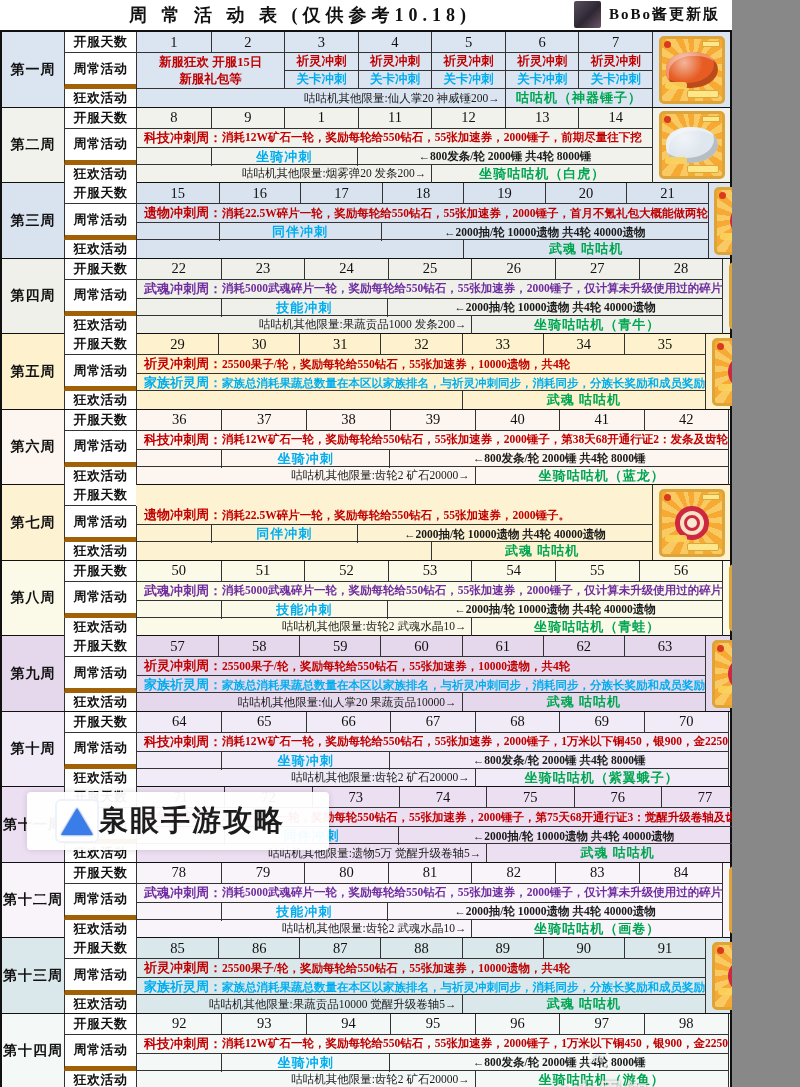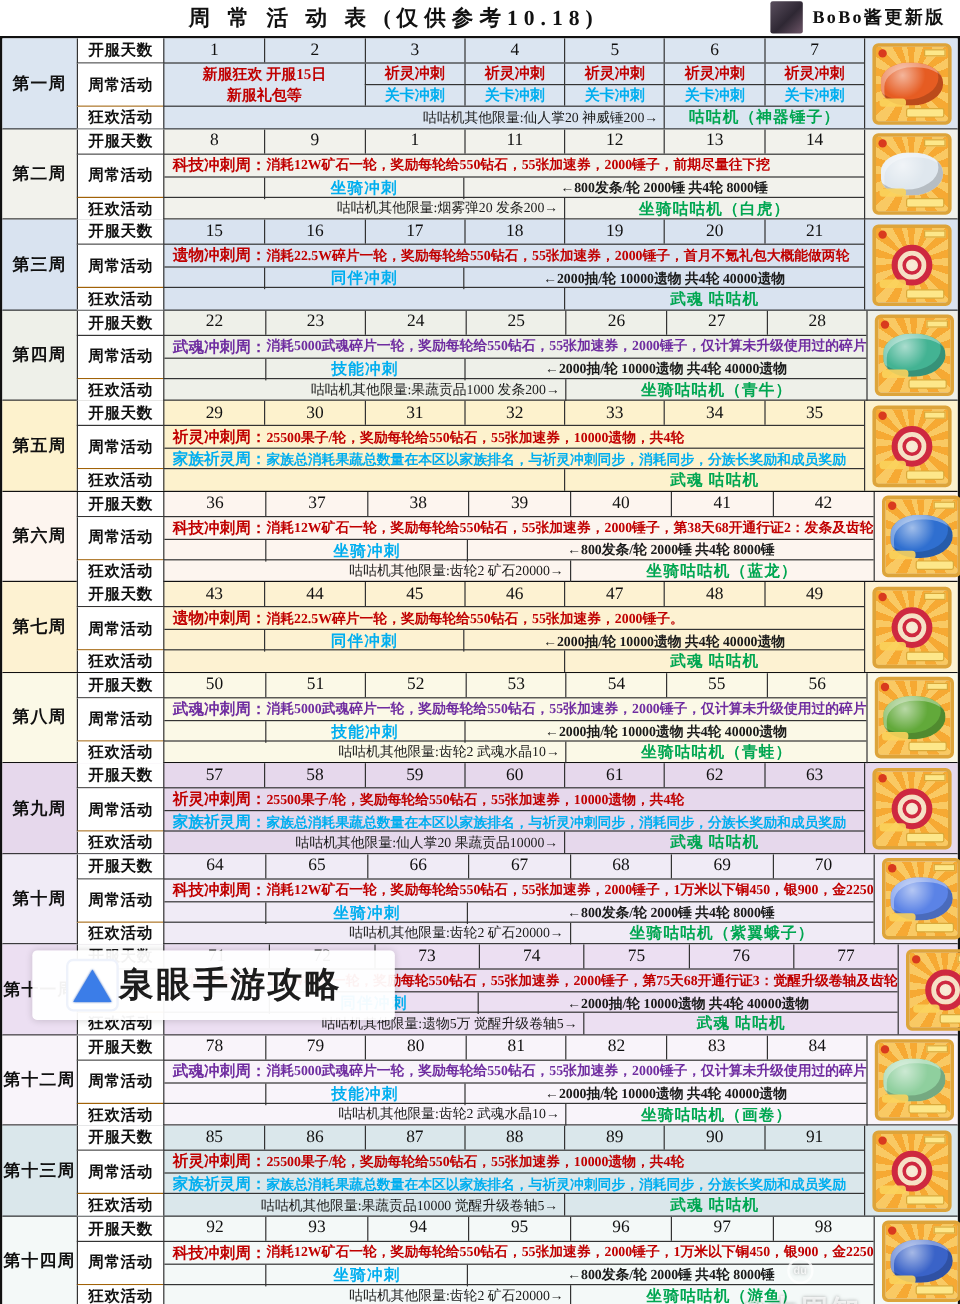--- a/index.html
+++ b/index.html
@@ -1,36 +1,36 @@
 <!DOCTYPE html>
 <html><head>
 <meta charset="utf-8">
 <style>
   html,body{margin:0;padding:0;background:#888;}
   *{box-sizing:border-box;}
-  #page{position:relative;width:800px;height:1087px;background:#fff;overflow:hidden;
+  #page{position:relative;width:732px;height:1087px;background:#fff;overflow:hidden;
         font-family:"Liberation Serif","DejaVu Serif",serif;color:#111;}
   
   #header{position:relative;height:30px;background:#fff;}
   #title{position:absolute;left:41%;top:50%;transform:translate(-50%,-50%);
          font-size:18px;font-weight:bold;letter-spacing:5px;white-space:nowrap;}
   #hright{position:absolute;right:12px;top:1px;display:flex;align-items:center;gap:8px;}
   #avatar{width:27px;height:27px;background:linear-gradient(135deg,#5a4f5e 0%,#2e2733 55%,#6e5668 100%);
           border-radius:2px;flex:0 0 auto;}
   #subtitle{font-size:15px;font-weight:bold;letter-spacing:2px;white-space:nowrap;}
   
   #tbl{border-top:2px solid #111;border-left:2px solid #111;border-right:2px solid #111;}
   .band{display:grid;grid-template-columns:62px 72px 1fr 78px;grid-template-rows:21px 36px auto;
         height:75.5px;background:var(--bg,#fff);border-bottom:1.6px solid #111;}
   .wk{grid-column:1;grid-row:1/4;display:flex;align-items:center;justify-content:center;
       font-weight:bold;font-size:14px;letter-spacing:1px;}
   .rl{grid-column:2;background:#fff;display:flex;align-items:center;justify-content:center;
       font-weight:bold;font-size:13px;border-left:1px solid #333;letter-spacing:.5px;white-space:nowrap;}
   .r1{grid-row:1;border-bottom:1px solid #333;}
-  .r2{grid-row:2;border-bottom:1px solid #a16207;}
+  .r2{grid-row:2;border-bottom:5px solid #a16207;}
   .r3{grid-row:3;}
   .content{grid-column:3;border-left:1px solid #333;}
   .row1{grid-row:1;border-bottom:1px solid #333;}
   .row2{grid-row:2;border-bottom:1px solid #333;}
   .row3{grid-row:3;}
   .days{display:grid;grid-template-columns:repeat(7,1fr);}
   .day{display:flex;align-items:center;justify-content:center;font-size:14.5px;}
   .day + .day{border-left:1px solid #333;}
   
   .weekly{display:flex;flex-direction:column;}
@@ -346,29 +346,20 @@
             <div class="tagTR"></div>
             <div class="art-blob" style="background: radial-gradient(circle at 35% 30%, rgba(255, 255, 255, 0.55), rgba(255, 255, 255, 0) 45%), rgb(47, 111, 208);"></div>
             <div class="tagBL"></div>
             <div class="tagB"></div>
           </div>
         </div>
       </div>
       <div class="band" style="--bg: #fdf2d2;">
         <div class="wk">第七周</div>
         <div class="rl r1">开服天数</div>
-        <div class="content row1 days">
-          <div class="day">43</div>
-          <div class="day">44</div>
-          <div class="day">45</div>
-          <div class="day">46</div>
-          <div class="day">47</div>
-          <div class="day">48</div>
-          <div class="day">49</div>
-        </div>
         <div class="rl r2">周常活动</div>
         <div class="content row2">
           <div class="weekly">
             <div class="headrow">
               <div class="lead" style="color: rgb(192, 0, 0);">遗物冲刺周：</div>
               <div class="rest" style="color: rgb(192, 0, 0);">消耗22.5W碎片一轮，奖励每轮给550钻石，55张加速券，2000锤子。</div>
             </div>
             <div class="subrow">
               <div class="w-empty"></div>
               <div class="w-mid">同伴冲刺</div>

